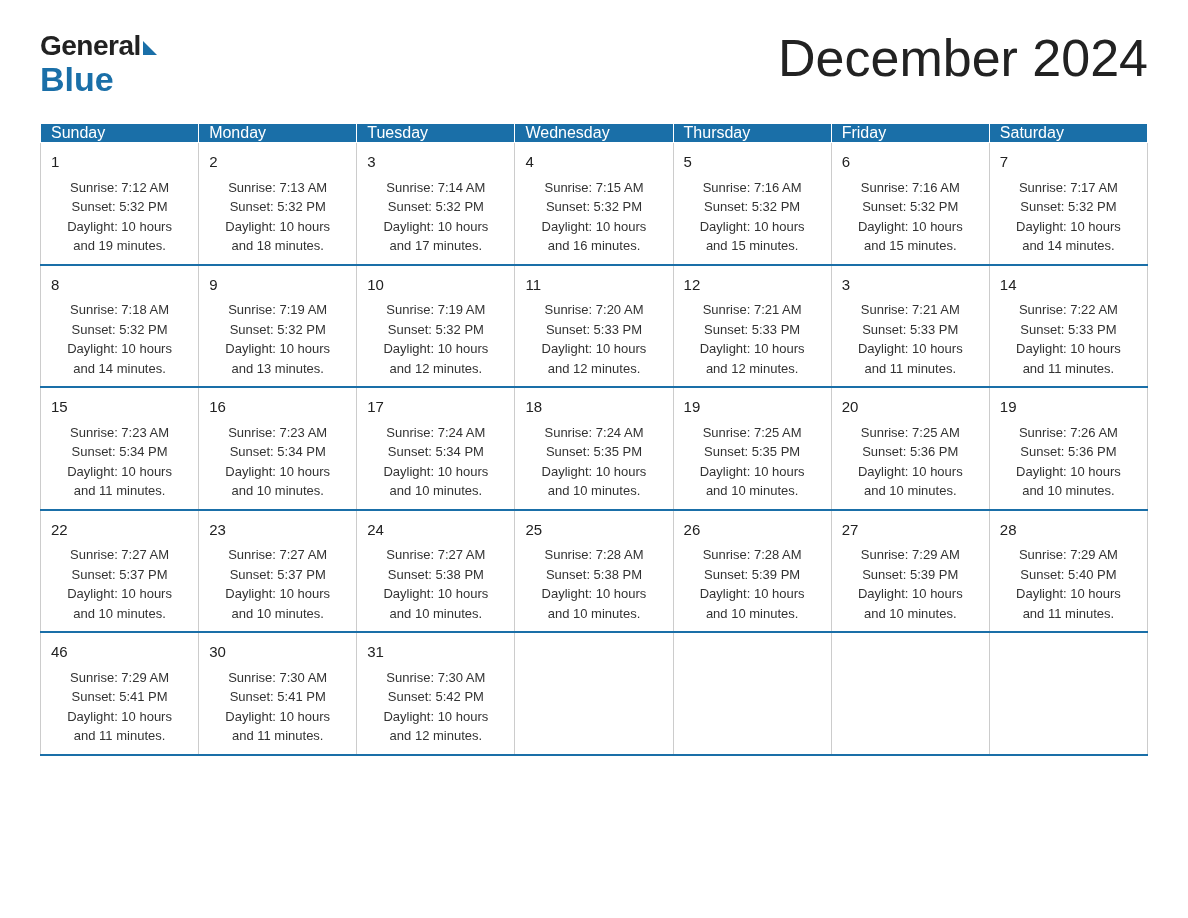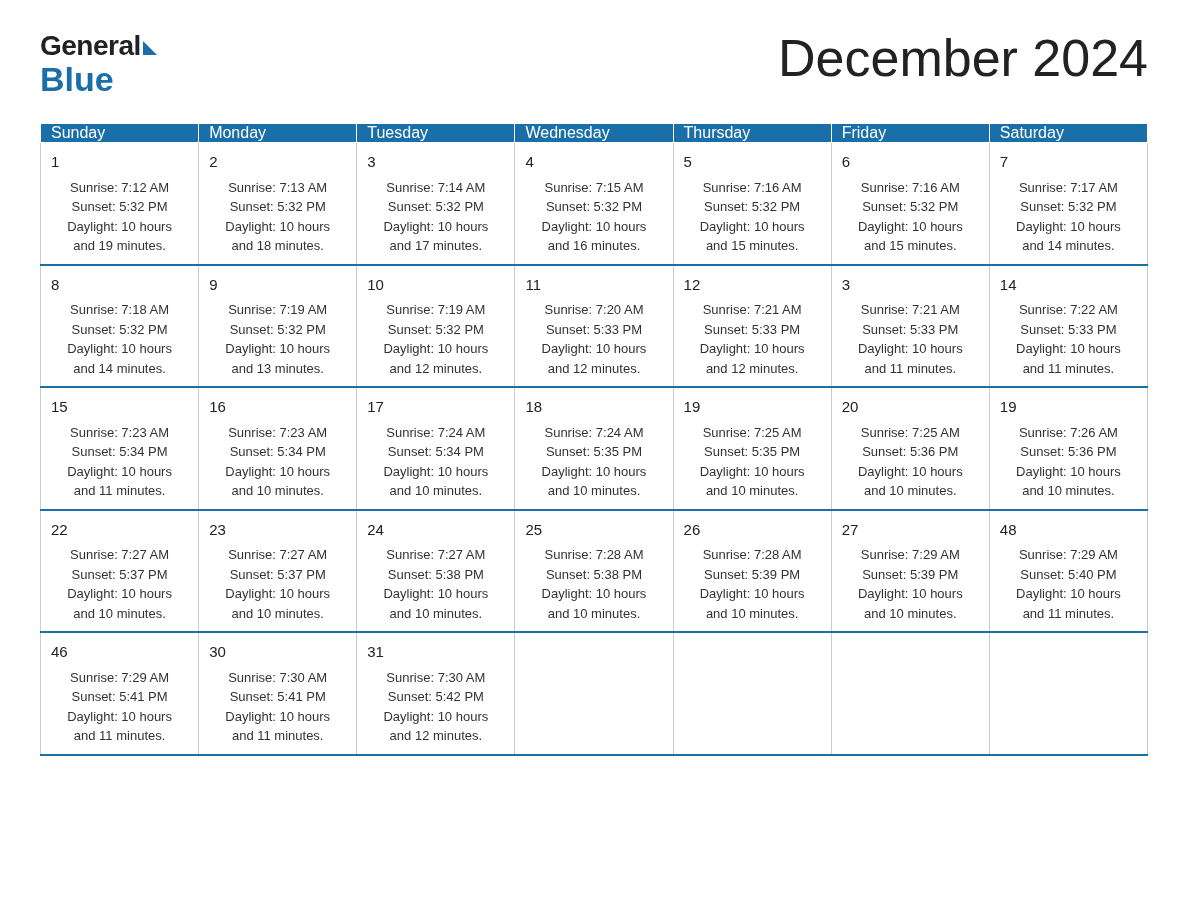--- a/index.html
+++ b/index.html
@@ -241,21 +241,21 @@
         </td>
         <td>
           <span class="day-number">26</span>
           <div class="day-info">Sunrise: 7:28 AM<br>Sunset: 5:39 PM<br>Daylight: 10 hours<br>and 10 minutes.</div>
         </td>
         <td>
           <span class="day-number">27</span>
           <div class="day-info">Sunrise: 7:29 AM<br>Sunset: 5:39 PM<br>Daylight: 10 hours<br>and 10 minutes.</div>
         </td>
         <td>
-          <span class="day-number">48</span>
+          <span class="day-number">28</span>
           <div class="day-info">Sunrise: 7:29 AM<br>Sunset: 5:40 PM<br>Daylight: 10 hours<br>and 11 minutes.</div>
         </td>
       </tr>
       <tr>
         <td>
           <span class="day-number">46</span>
           <div class="day-info">Sunrise: 7:29 AM<br>Sunset: 5:41 PM<br>Daylight: 10 hours<br>and 11 minutes.</div>
         </td>
         <td>
           <span class="day-number">30</span>

